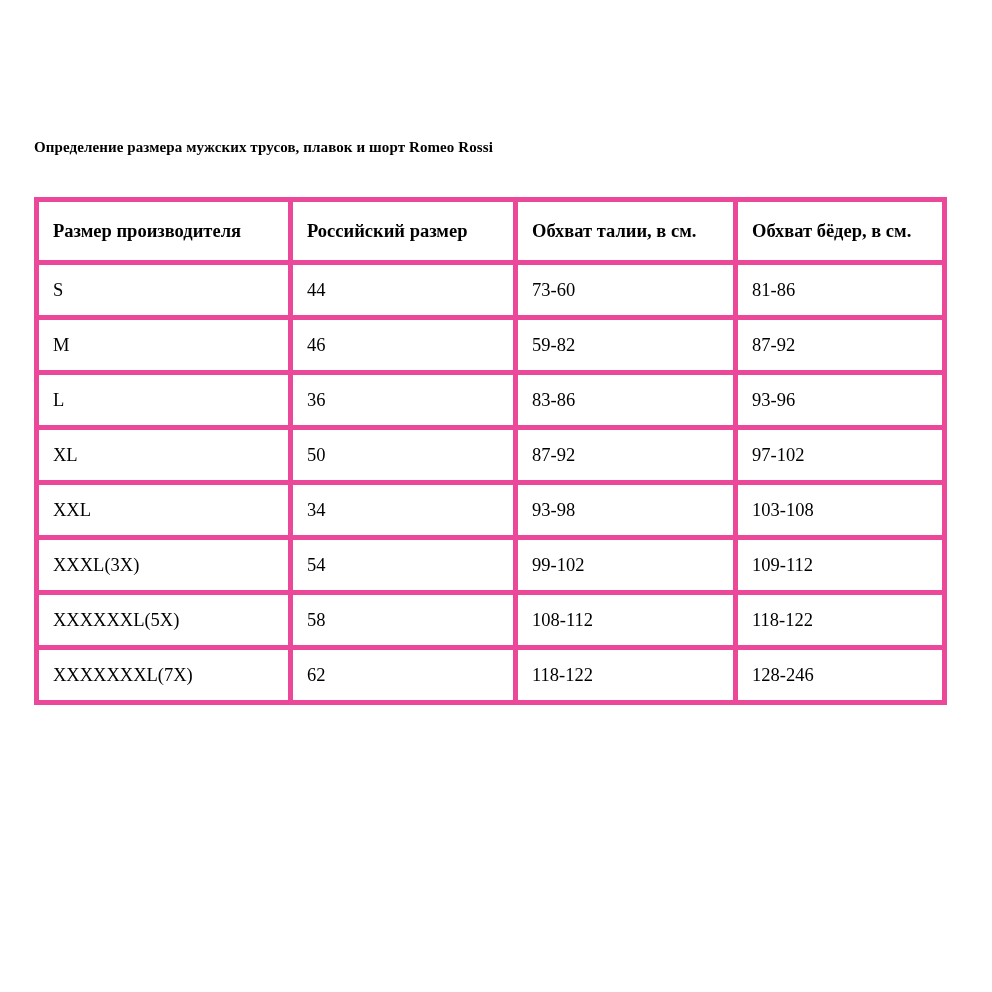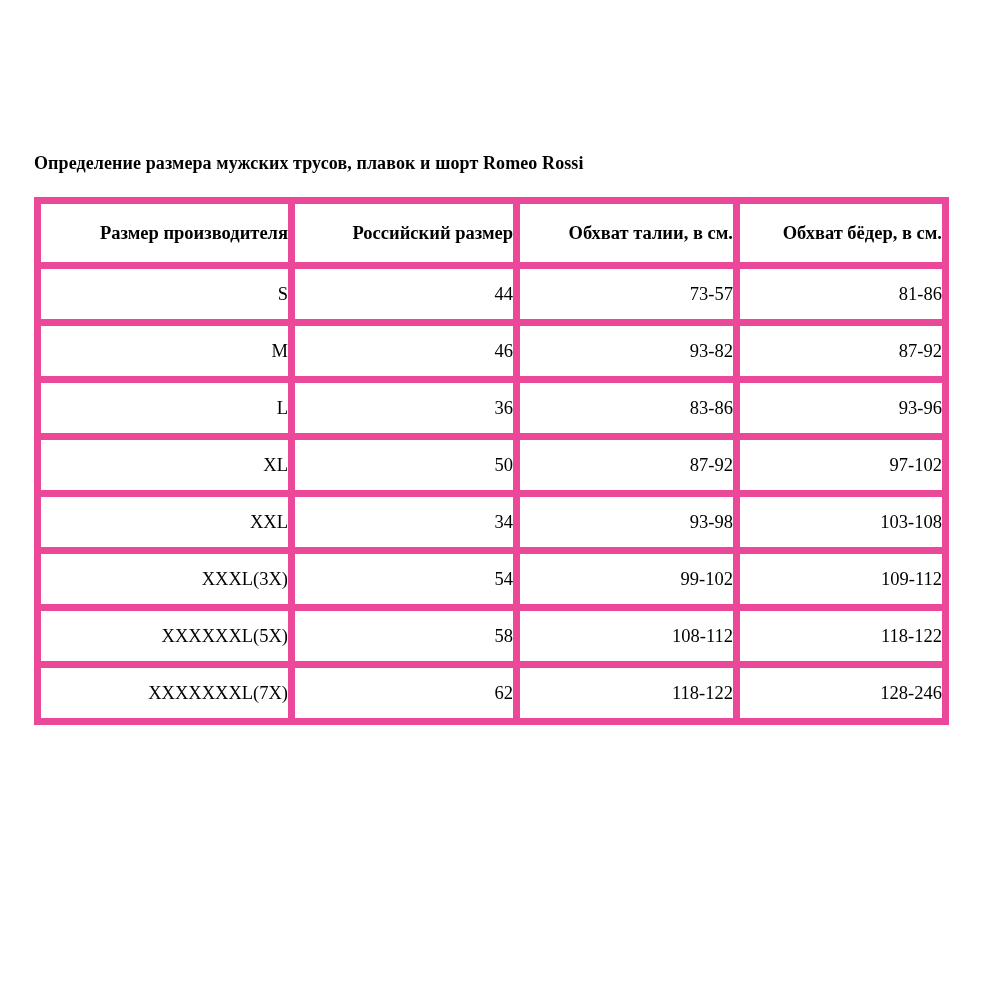--- a/index.html
+++ b/index.html
@@ -19,44 +19,44 @@
     position: absolute;
     left: 0;
     top: 0;
     width: 992px;
     height: 992px;
     background: #ffffff;
   }
   .doc-title {
     position: absolute;
     left: 34px;
-    top: 153px;
-    font-size: 18px;
+    top: 139px;
+    font-size: 15px;
     font-weight: bold;
     letter-spacing: 0.1px;
     white-space: nowrap;
     font-family: "Liberation Serif", serif;
   }
   .size-table {
     position: absolute;
     left: 34px;
     top: 197px;
     width: 908px;
     border-collapse: collapse;
     table-layout: fixed;
     font-size: 18.5px;
   }
   .size-table col.c0 { width: 254px; }
   .size-table col.c1 { width: 225px; }
   .size-table col.c2 { width: 220px; }
   .size-table col.c3 { width: 209px; }
   .size-table th,
   .size-table td {
-    border: 7px solid #ec4899;
-    text-align: right;
+    border: 5px solid #ec4899;
+    text-align: left;
     vertical-align: middle;
     padding: 0 0 0 14px;
     height: 50px;
     font-weight: normal;
     font-family: "Liberation Serif", serif;
     white-space: nowrap;
   }
   .size-table thead th {
     font-weight: bold;
     height: 58px;
@@ -85,27 +85,27 @@
         <th>Размер производителя</th>
         <th>Российский размер</th>
         <th>Обхват талии, в см.</th>
         <th>Обхват бёдер, в см.</th>
       </tr>
     </thead>
     <tbody>
       <tr>
         <td>S</td>
         <td>44</td>
-        <td>73-57</td>
+        <td>73-60</td>
         <td>81-86</td>
       </tr>
       <tr>
         <td>M</td>
         <td>46</td>
-        <td>93-82</td>
+        <td>59-82</td>
         <td>87-92</td>
       </tr>
       <tr>
         <td>L</td>
         <td>36</td>
         <td>83-86</td>
         <td>93-96</td>
       </tr>
       <tr>
         <td>XL</td>

